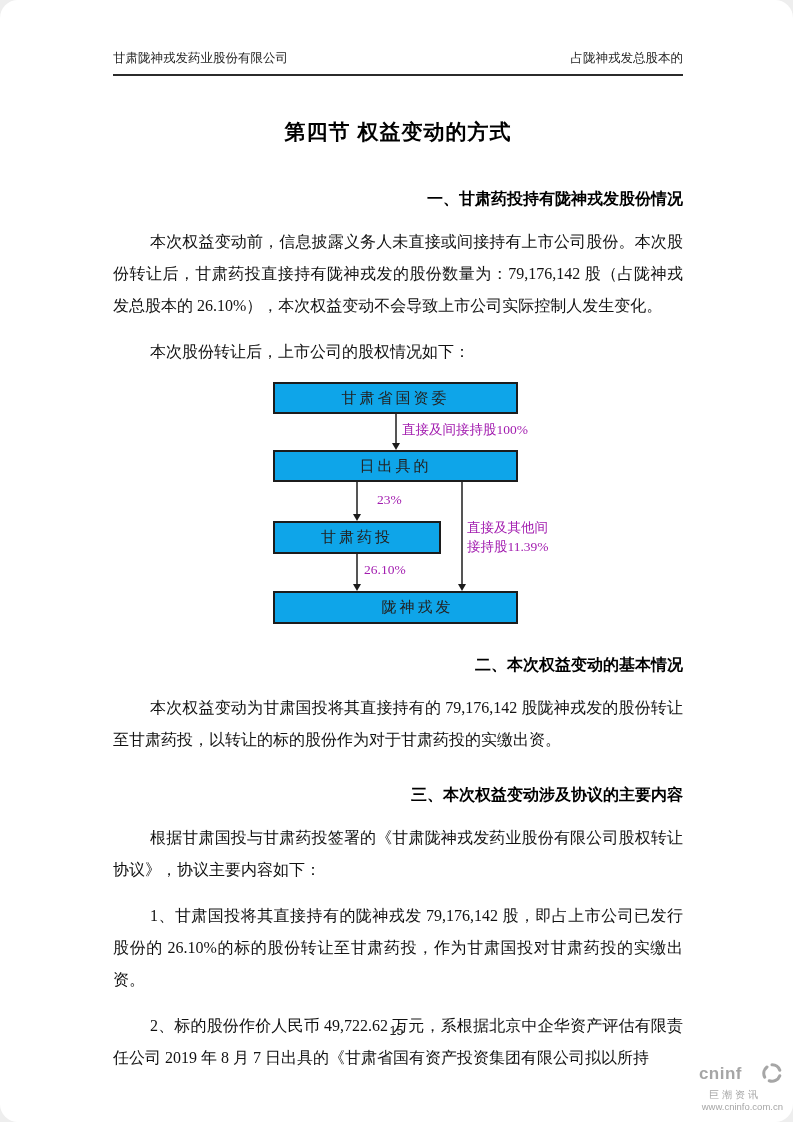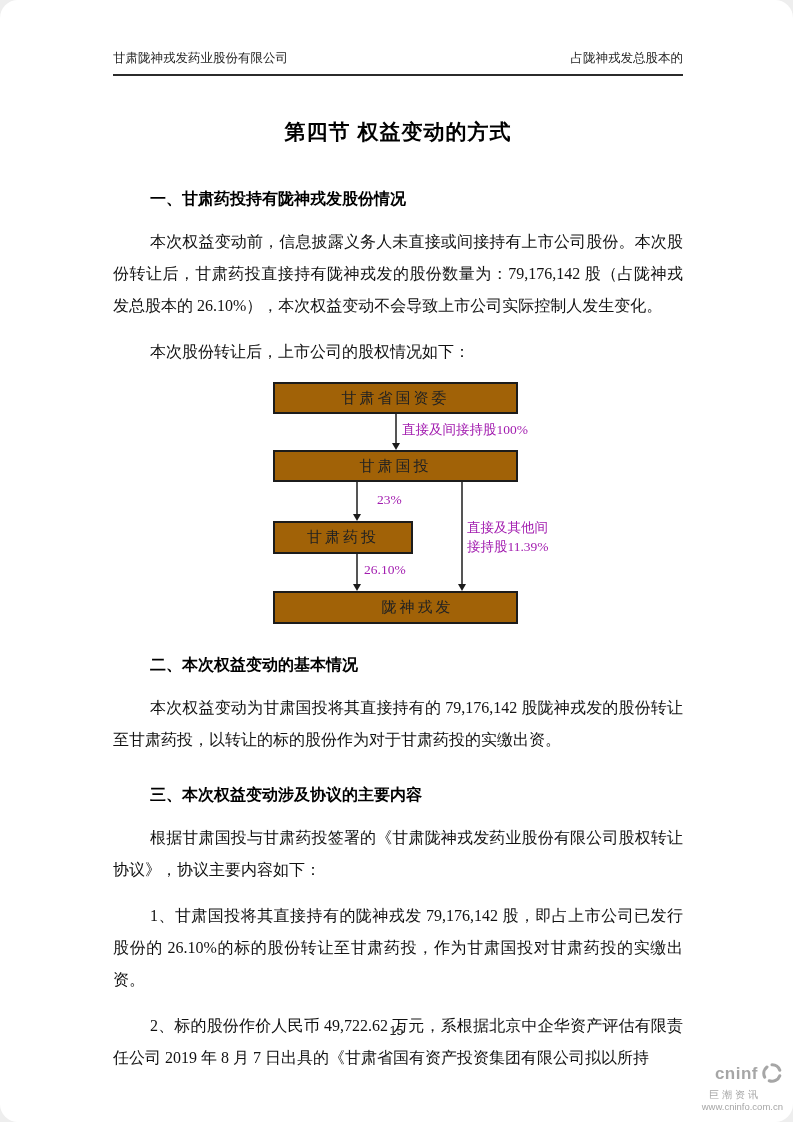--- a/index.html
+++ b/index.html
@@ -49,20 +49,21 @@
 
   
   .sec-heading {
     margin: 40px 0 0 0;
     padding-left: 37px;
     font-family: "Liberation Sans", "DejaVu Sans", sans-serif;
     font-weight: 700;
     font-size: 16px;
     line-height: 26px;
     color: #000;
+    text-align: right;
   }
   .para {
     margin-top: 14px;
     font-size: 16px;
     line-height: 32px;
     text-align: justify;
     text-indent: 37px;
     color: #111;
   }
   .sec-heading.tight { margin-top: 26px; }
@@ -71,31 +72,31 @@
   .diagram {
     position: relative;
     width: 260px;
     height: 244px;
     margin: 14px 0 12px 160px;
     font-family: "Liberation Serif", "DejaVu Serif", serif;
   }
   .dbox {
     position: absolute;
     border: 2px solid #1c1c1c;
-    background: #a16207;
+    background: #0ea5e9;
     display: flex;
     align-items: center;
     justify-content: center;
     font-size: 15px;
     letter-spacing: 3px;
     color: #222;
   }
   .dbox.b-top    { left: 0;   top: 0;     width: 245px; height: 32px; }
   .dbox.b-mid    { left: 0;   top: 68px;  width: 245px; height: 32px; }
-  .dbox.b-left   { left: 0;   top: 139px; width: 140px; height: 33px; }
+  .dbox.b-left   { left: 0;   top: 139px; width: 168px; height: 33px; }
   .dbox.b-bottom { left: 0;   top: 209px; width: 245px; height: 33px; padding-left: 44px; }
 
   .dline {
     position: absolute;
     width: 1.5px;
     background: #555;
   }
   .l1 { left: 122px; top: 32px;  height: 30px; }
   .l2 { left: 83px;  top: 100px; height: 33px; }
   .l3 { left: 83px;  top: 172px; height: 31px; }
@@ -142,21 +143,21 @@
     width: 120px;
     text-align: right;
     color: #a6a6a6;
     font-family: "Liberation Sans", "DejaVu Sans", sans-serif;
     line-height: 1.1;
   }
   .logo-row {
     display: flex;
     align-items: center;
     justify-content: flex-end;
-    gap: 3px;
+    gap: 19px;
   }
   .logo-brand {
     font-size: 17px;
     font-weight: 700;
     letter-spacing: 0.5px;
   }
   .logo-cn { font-size: 10px; letter-spacing: 3px; margin-top: 1px; margin-right: 22px; }
   .logo-url { font-size: 9.5px; margin-top: 2px; }
 </style>
 </head>
@@ -176,21 +177,21 @@
     <p class="para">本次权益变动前，信息披露义务人未直接或间接持有上市公司股份。本次股份转让后，甘肃药投直接持有陇神戎发的股份数量为：79,176,142 股（占陇神戎发总股本的 26.10%），本次权益变动不会导致上市公司实际控制人发生变化。</p>
     <p class="para">本次股份转让后，上市公司的股权情况如下：</p>
 
     <div class="diagram">
       <div class="dbox b-top">甘肃省国资委</div>
 
       <div class="dline l1"></div>
       <div class="arrow-down a1"></div>
       <div class="dlabel dl1">直接及间接持股100%</div>
 
-      <div class="dbox b-mid">甘肃国投</div>
+      <div class="dbox b-mid">日出具的</div>
 
       <div class="dline l2"></div>
       <div class="arrow-down a2"></div>
       <div class="dlabel dl2">23%</div>
 
       <div class="dbox b-left">甘肃药投</div>
 
       <div class="dline l3"></div>
       <div class="arrow-down a3"></div>
       <div class="dlabel dl3">26.10%</div>

